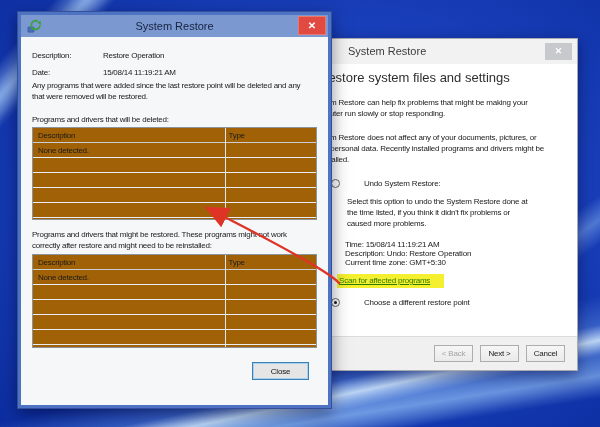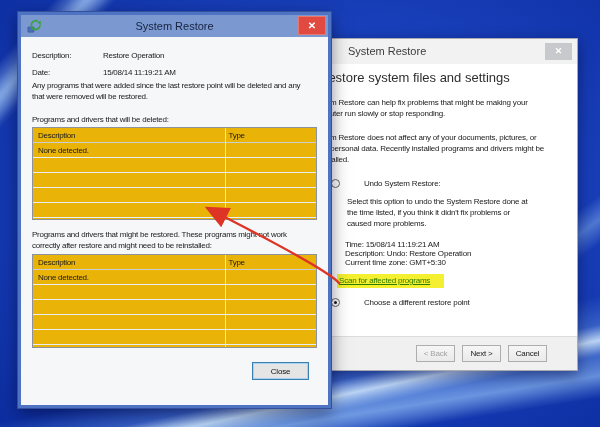--- a/index.html
+++ b/index.html
@@ -42,21 +42,21 @@
   .radio.checked .dot { display:block; position:absolute; left:2px; top:2px; width:3px; height:3px;
     border-radius:50%; background:#1c1c1c; }
   .undo-desc { margin:7px 0 0 36px; line-height:11px; }
   .meta { margin:11px 0 0 34px; }
   .meta + .meta { margin-top:0; }
   .scan-wrap { margin:7px 0 0 26px; }
   .scan-highlight { display:inline-block; background:#f4ef2f; padding:2px 14px 3px 2px; }
   .scan-link { color:#2d7c00; text-decoration:underline; cursor:pointer; }
   .bg-footer { position:absolute; left:0; right:0; bottom:0; height:34px; background:#f0f0f0;
     border-top:1px solid #dcdcdc; display:flex; align-items:center; justify-content:flex-end;
-    padding-right:30px; gap:7px; }
+    padding-right:12px; gap:7px; }
   .wiz-btn { min-width:39px; height:17px; font-size:8px; letter-spacing:-0.2px; color:#1a1a1a;
     background:linear-gradient(#f6f6f6,#eaeaea); border:1px solid #adadad; padding:0 5px;
     font-family:inherit; }
   .wiz-btn.disabled { color:#a3a3a3; }
 
   
   .fg-dialog { position:absolute; left:18px; top:12px; width:313px; height:396px;
     background:#f6f7f9; border:3px solid #4e73c3; box-shadow:0 0 0 1px #33509c, 0 5px 16px rgba(0,0,30,.5);
     z-index:2; }
   .fg-titlebar { position:relative; height:22px; background:#7b98d1; }
@@ -65,21 +65,21 @@
   .fg-close { position:absolute; right:2px; top:1px; width:28px; height:19px; background:#e14a41;
     color:#fff; font-size:10px; line-height:19px; text-align:center; font-weight:bold;
     box-shadow:inset 0 0 0 1px rgba(255,255,255,.25); }
   .fg-client { padding:6px 11px 0 11px; font-size:8px; letter-spacing:-0.25px; color:#1a1a1a; }
   .field-row { display:flex; margin-top:8px; }
   .field-row.second { }
   .field-label { width:71px; flex:none; }
   .fg-intro { margin-top:3px; line-height:11px; }
   .list-label { margin-top:13px; }
   .list-label.two-line { margin-top:9px; line-height:11px; }
-  .listbox { position:relative; margin-top:3px; background:#eab308; border:1px solid #8d939d; }
+  .listbox { position:relative; margin-top:3px; background:#a16207; border:1px solid #8d939d; }
   .listbox.first { height:93px; }
   .listbox.second { height:94px; }
   .col-line { position:absolute; left:68%; top:0; bottom:0; width:1px; background:#dfe6f0; }
   .lheader { display:flex; height:15px; line-height:15px; border-bottom:1px solid #c9cdd4; }
   .lheader .c1 { padding-left:5px; width:68%; }
   .lheader .c2 { padding-left:3px; }
   .lrow { height:15px; line-height:15px; padding-left:5px; border-bottom:1px solid #e7eef8; }
   .btn-row { display:flex; justify-content:flex-end; margin-top:14px; padding-right:8px; }
   .close-btn-fg { width:57px; height:18px; font-size:8px; letter-spacing:-0.2px; color:#111;
     background:#e5e5e5; border:1px solid #3c7fb1; box-shadow:inset 0 0 0 1px #a8d0f0;

